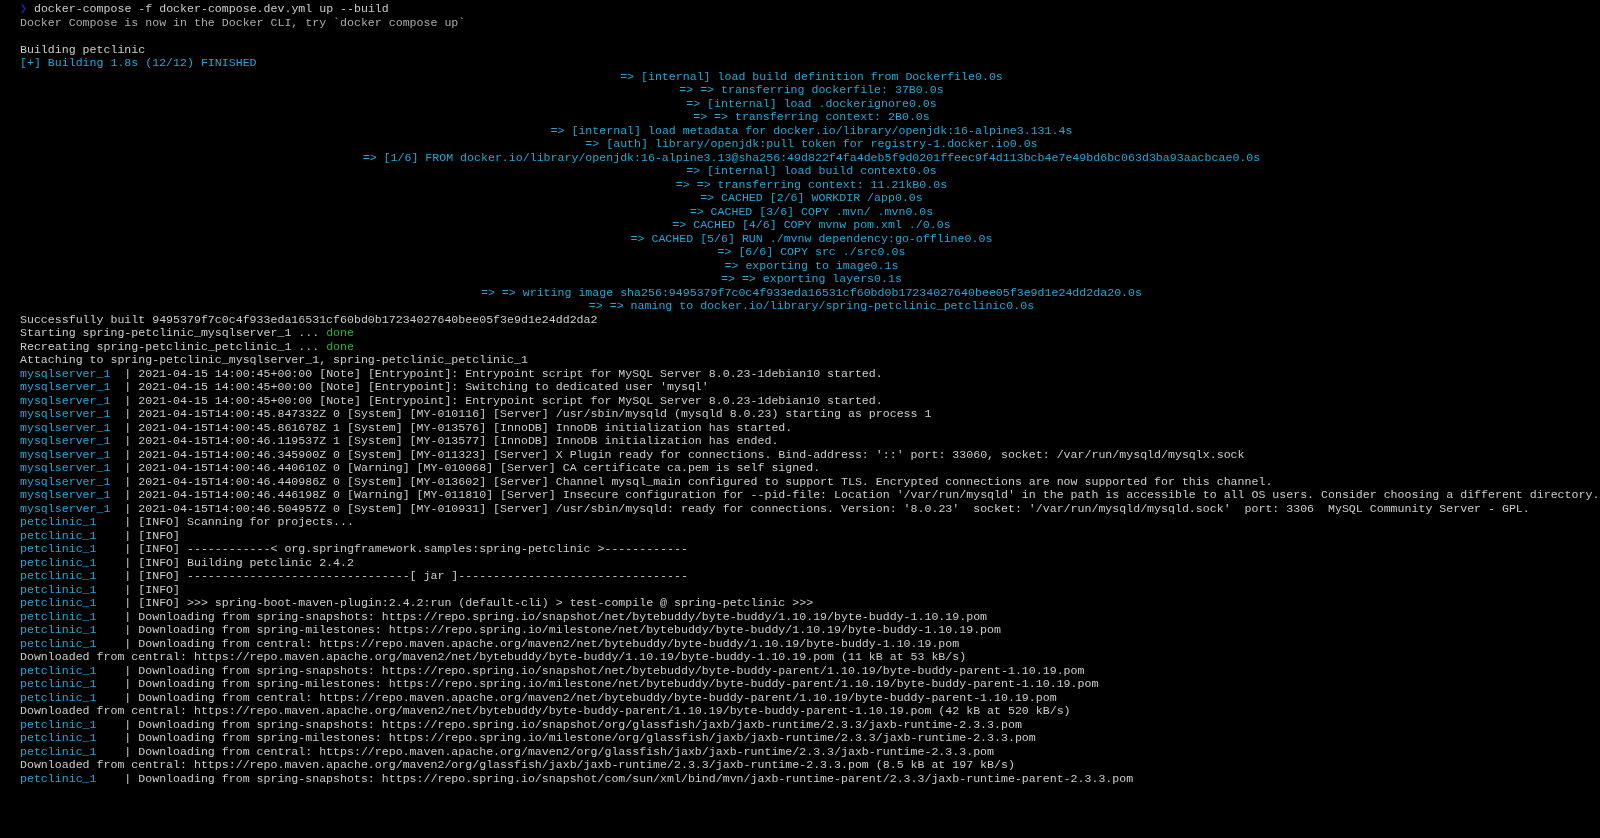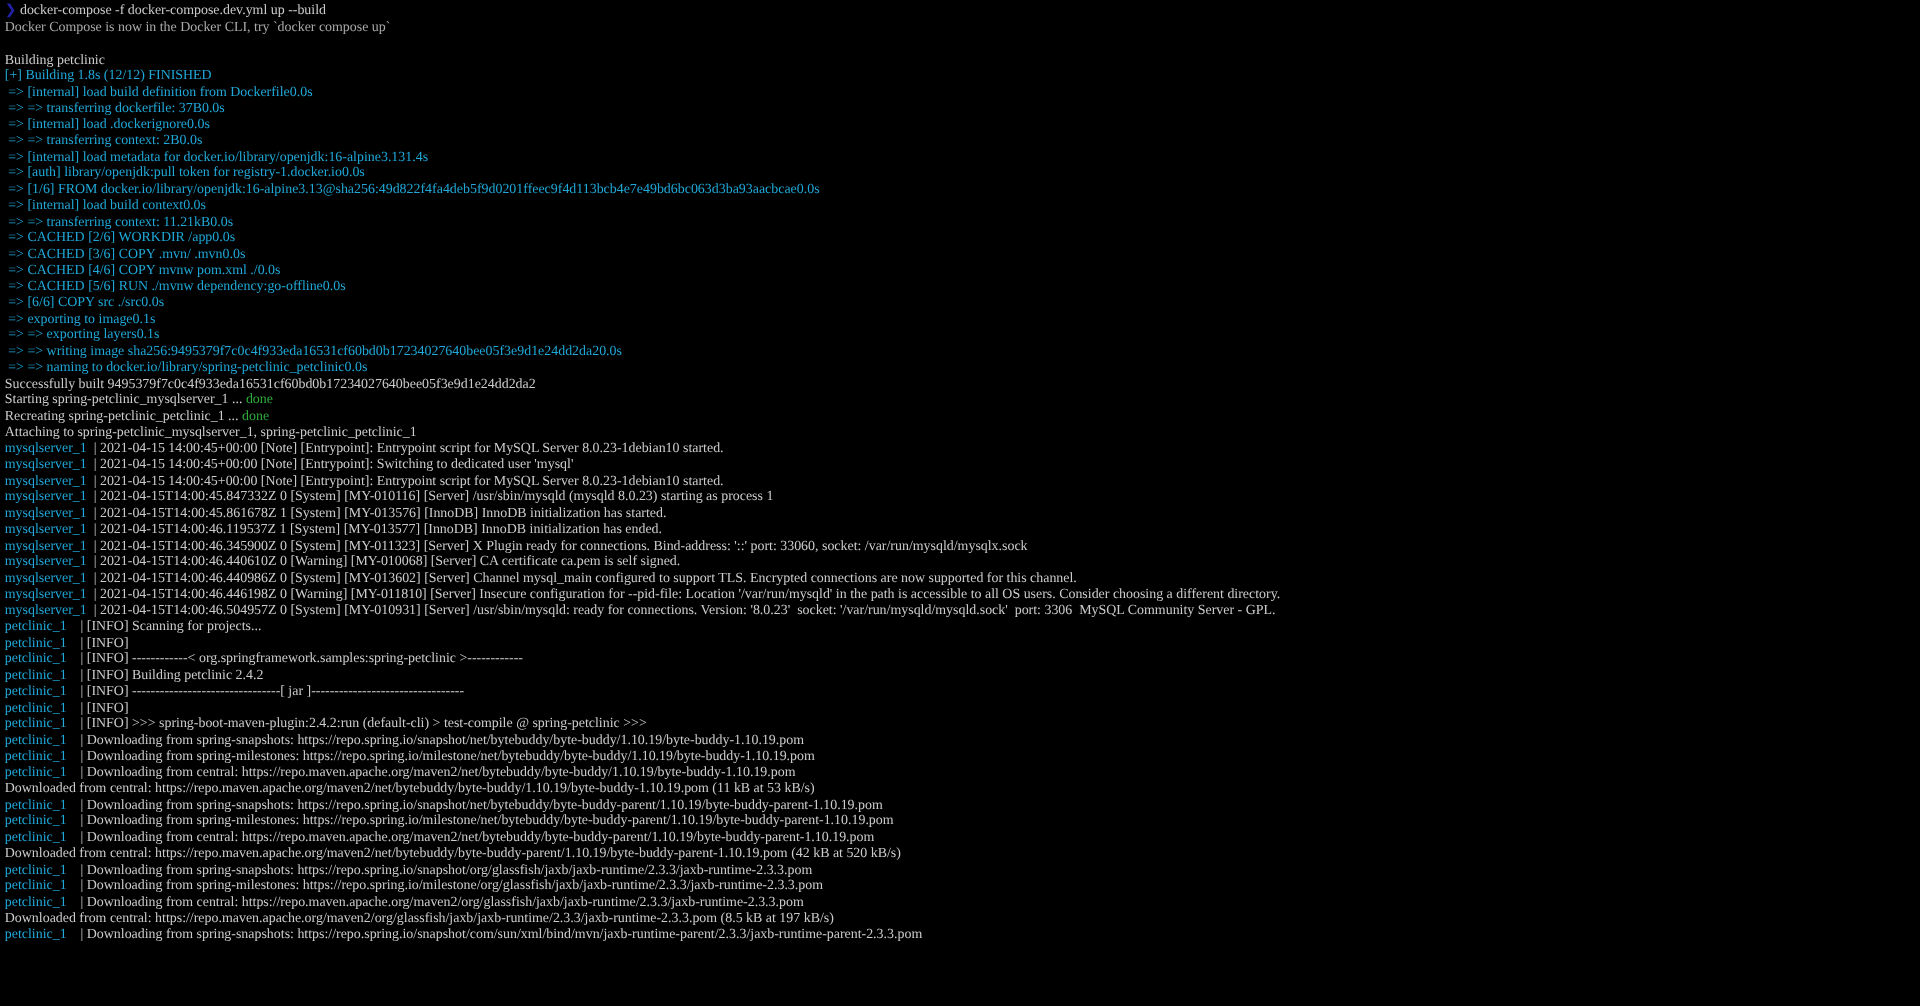--- a/index.html
+++ b/index.html
@@ -1,25 +1,25 @@
 <!DOCTYPE html>
 <html><head>
 <meta charset="utf-8">
 <style>
   html,body{margin:0;padding:0;background:#000;width:1600px;height:838px;overflow:hidden}
   #term{
-    font-family:Liberation Serif, serif;
+    font-family:Liberation Mono, monospace;
     font-size:11.6px;
     line-height:13.5px;
     letter-spacing:0;
     white-space:pre;
     color:#ccc;
-    padding:2px 4px 0 4px;
+    padding:2px 4px 0 20px;
   }
-  .row{display:flex;justify-content:flex-start}
+  .row{display:flex;justify-content:center}
   .row .l{flex:0 0 auto}
   .row .r{flex:0 0 auto;color:#1fa8d8}
   .prompt{color:#22a;}    
   .cmd{color:#ccc}
   .cyan{color:#1fa8d8}
   .grey{color:#ccc}
   .dim{color:#aaa}
   .green{color:#2eae3a}       
   .svc{color:#1fa8d8}      
 </style>

